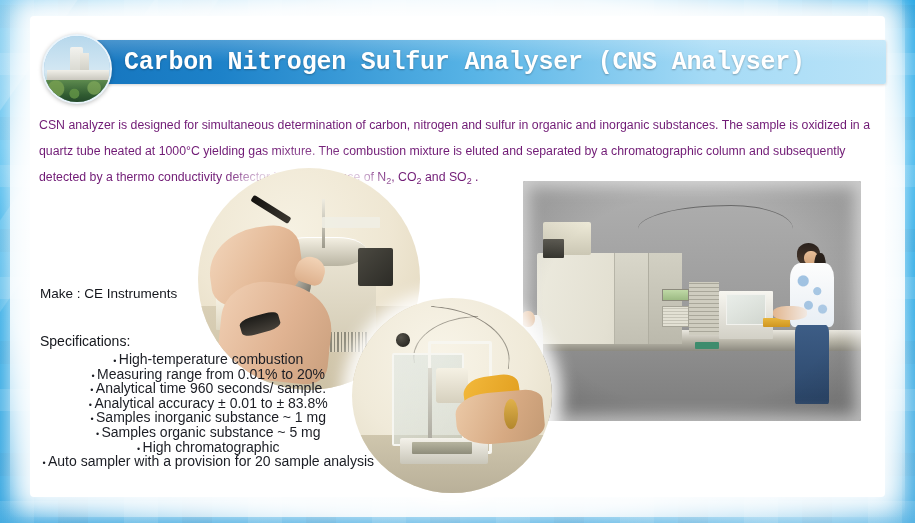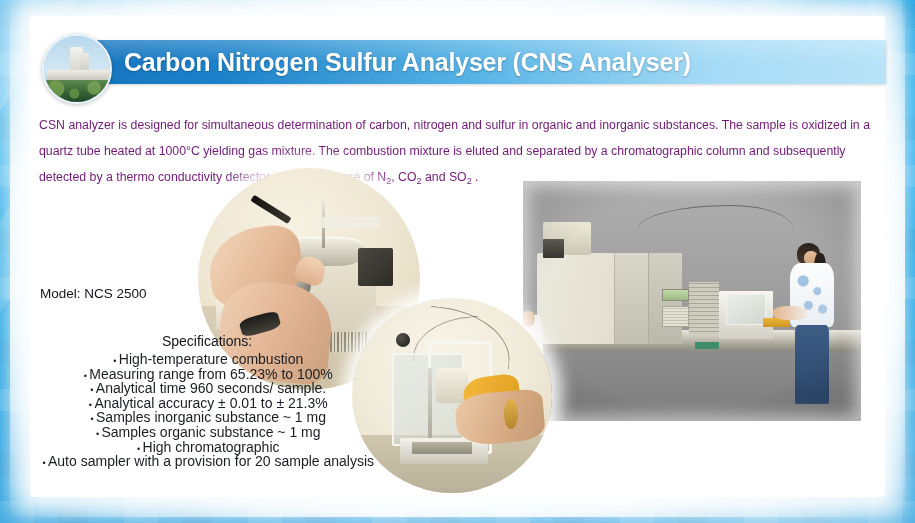--- a/index.html
+++ b/index.html
@@ -90,20 +90,21 @@
   .title-text {
     position: absolute;
     left: 28px; top: 50%;
     transform: translateY(-50%);
     color: #ffffff;
     font-size: 25px;
     font-weight: bold;
     letter-spacing: -0.2px;
     white-space: nowrap;
     text-shadow: 0 1px 2px rgba(0,0,0,0.28);
+    font-family: Liberation Mono, monospace;
   }
 
   .logo-circle {
     position: absolute;
     left: 12px; top: 0px;
     width: 70px; height: 70px;
     border-radius: 50%;
     overflow: hidden;
     border: 2px solid #eaf4fb;
     box-shadow: 0 1px 4px rgba(0,0,0,0.25);
@@ -170,21 +171,20 @@
     position: absolute;
     left: 10px; top: 316px;
     z-index: 6;
     color: #15171d;
   }
   .specs-title {
     font-size: 14px;
     line-height: 18px;
     margin-bottom: 3px;
     color: #14161c;
-    text-align: center;
   }
   .specs ul { list-style: none; }
   .specs li {
     font-size: 14px;
     line-height: 12.6px;
     white-space: nowrap;
     color: #1b1d24;
     text-align: center;
   }
   .specs li::before {
@@ -599,32 +599,32 @@
           <div class="pc2-bal-base"></div>
           <div class="pc2-bal-disp"></div>
           <div class="pc2-sleeve"></div>
           <div class="pc2-arm"></div>
           <div class="pc2-bangle"></div>
         </div>
 
       </div>
 
       <div class="make-model">
-        <div>Model: NCS 2500</div>
+        <div>Make : CE Instruments</div>
       </div>
 
       <div class="specs">
         <div class="specs-title">Specifications:</div>
         <ul>
           <li>High-temperature combustion</li>
-          <li>Measuring range from 65.23% to 100%</li>
+          <li>Measuring range from 0.01% to 20%</li>
           <li>Analytical time 960 seconds/ sample.</li>
-          <li>Analytical accuracy ± 0.01 to ± 21.3%</li>
+          <li>Analytical accuracy ± 0.01 to ± 83.8%</li>
           <li>Samples inorganic substance ~ 1 mg</li>
-          <li>Samples organic substance ~ 1 mg</li>
+          <li>Samples organic substance ~ 5 mg</li>
           <li>High chromatographic</li>
           <li>Auto sampler with a provision for 20 sample analysis</li>
         </ul>
       </div>
 
     </div>
   </div>
 </div>
 
 </body></html>

